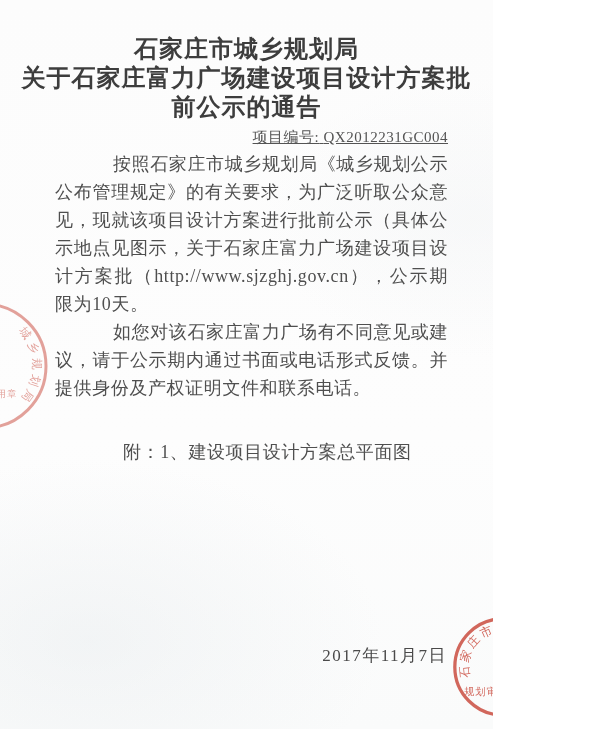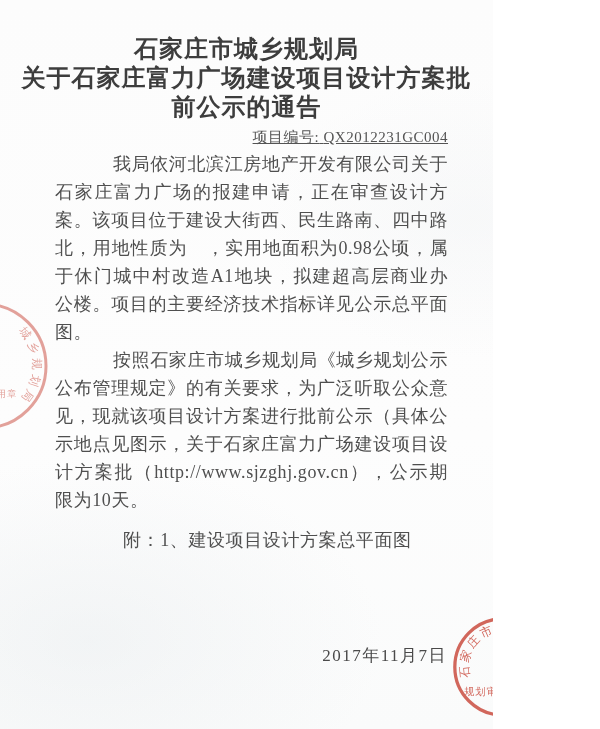--- a/index.html
+++ b/index.html
@@ -22,21 +22,21 @@
     margin:7px 45px 0 0;text-align:right;
     font-size:15px;letter-spacing:.5px;color:#545454;text-decoration:underline;
   }
   .body-text{
     margin:3px 45px 0 55px;
     font-size:18px;line-height:28px;letter-spacing:.6px;
     text-align:justify;color:#4f4f4f;
   }
   .body-text p{margin:0;text-indent:58px;}
   .body-text .u{text-underline-offset:3px;}
-  .attachments{margin-top:12px;}
+  .attachments{margin-top:36px;}
   .attach-row{display:block;}
   .attach-label{margin-left:68px;}
   .attach-item2{margin-left:115px;}
   .date-line{
     position:absolute;top:644px;right:46px;
     font-size:17px;letter-spacing:1.5px;color:#4a4a4a;z-index:3;
   }
   .seal{position:absolute;left:450px;top:612px;width:106px;height:106px;z-index:2;opacity:.82;}
   .left-seal{position:absolute;left:0;top:296px;width:50px;height:140px;z-index:2;opacity:.5;}
   svg text{font-family:"Liberation Sans","DejaVu Sans",sans-serif;}
@@ -52,22 +52,22 @@
     <div>前公示的通告</div>
   </div>
 
   <div class="project-no">
     <span>项目编号:</span>
     <span>QX2012231GC004</span>
   </div>
 
   <div class="body-text">
     <div id="paragraphs">
-        <p><span>我局依河北滨江房地产开发有限公司关于石家庄富力广场的报建申请，正在审查设计方案。该项目位于建设大街西、民生路南、四中路北，用地性质为　，实用地面积为0.98公顷，属于休门城中村改造A1地块，拟建超高层商业办公楼。项目的主要经济技术指标详见公示总平面图。</span></p>
         <p><span>按照石家庄市城乡规划局《城乡规划公示公布管理规定》的有关要求，为广泛听取公众意见，现就该项目设计方案进行批前公示（具体公示地点见图示，关于石家庄富力广场建设项目设计方案批（</span><span class="u">http://www.sjzghj.gov.cn</span><span>），</span><span class="u">公示期限为10天</span><span>。</span></p>
+        <p><span>如您对该石家庄富力广场有不同意见或建议，请于公示期内通过书面或电话形式反馈。并提供身份及产权证明文件和联系电话。</span></p>
       </div>
     <div class="attachments">
       <div class="attach-row">
         <span class="attach-label">附：</span><span>1、建设项目设计方案总平面图</span>
       </div>
     </div>
   </div>
 
   <div class="date-line">2017年11月7日</div>
 

